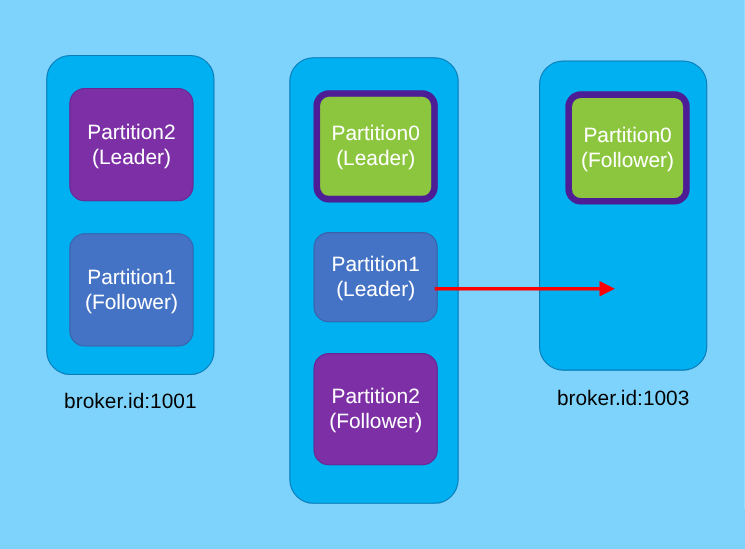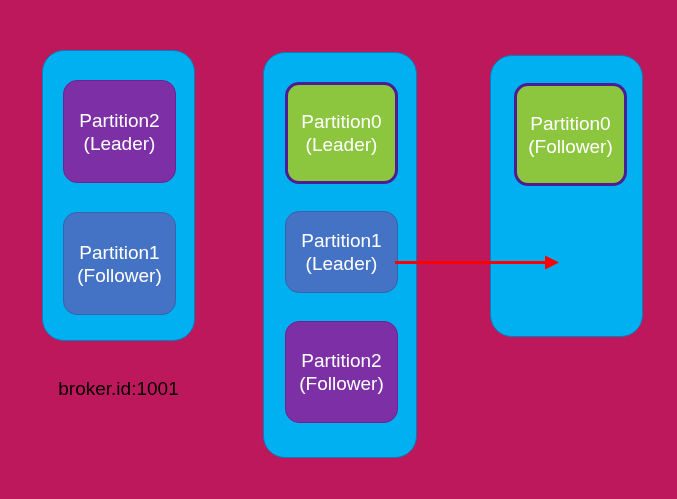--- a/index.html
+++ b/index.html
@@ -11,40 +11,39 @@
     width: 677px;
     height: 499px;
     background: #ffffff;
     font-family: "Liberation Sans", sans-serif;
     overflow: hidden;
   }
   #canvas {
     position: relative;
     width: 677px;
     height: 499px;
-    background: #be185d;
+    background: #7dd3fc;
   }
 
   
   .broker {
     position: absolute;
     background: #00b0f0;
     border: 1px solid #0a7cb8;
     border-radius: 22px;
     box-sizing: border-box;
   }
   .broker-label {
     position: absolute;
     text-align: center;
     color: #000000;
     font-size: 19px;
     line-height: 22px;
     white-space: nowrap;
     font-family: "Liberation Sans", sans-serif;
-    margin-top: 23px;
   }
 
   
   .partition {
     position: absolute;
     border-radius: 14px;
     box-sizing: border-box;
     display: flex;
     flex-direction: column;
     align-items: center;
@@ -63,21 +62,21 @@
   .p-purple {
     background: #7d2fa6;
     border: 1px solid #6a2590;
   }
   .p-blue {
     background: #4472c4;
     border: 1px solid #3a62aa;
   }
   .p-green {
     background: #8cc63f;
-    border: 3px solid #4c1d95;
+    border: 6px solid #4c1d95;
   }
 
   
   .arrow-wrap {
     position: absolute;
     left: 395px;
     top: 250px;
     width: 168px;
     height: 26px;
   }
@@ -131,20 +130,21 @@
     </div>
   </div>
 
   <div class="broker" style="left:490px; top:55px; width:153px; height:282px;">
 
     <div class="partition p-green" style="left:23px; top:27px; width:113px; height:103px;">
       <span class="p-name">Partition0</span>
       <span class="p-role">(Follower)</span>
     </div>
   </div>
+  <div class="broker-label" style="left:475px; top:352px; width:183px;">broker.id:1003</div>
 
   <div class="arrow-wrap">
     <svg width="168" height="26" viewBox="0 0 168 26" xmlns="http://www.w3.org/2000/svg">
       <line x1="0" y1="12.5" x2="154" y2="12.5" stroke="#ff0000" stroke-width="3"></line>
       <polygon points="150,5.5 164,12.5 150,19.5" fill="#ff0000"></polygon>
     </svg>
   </div>
 
 
 </div>

